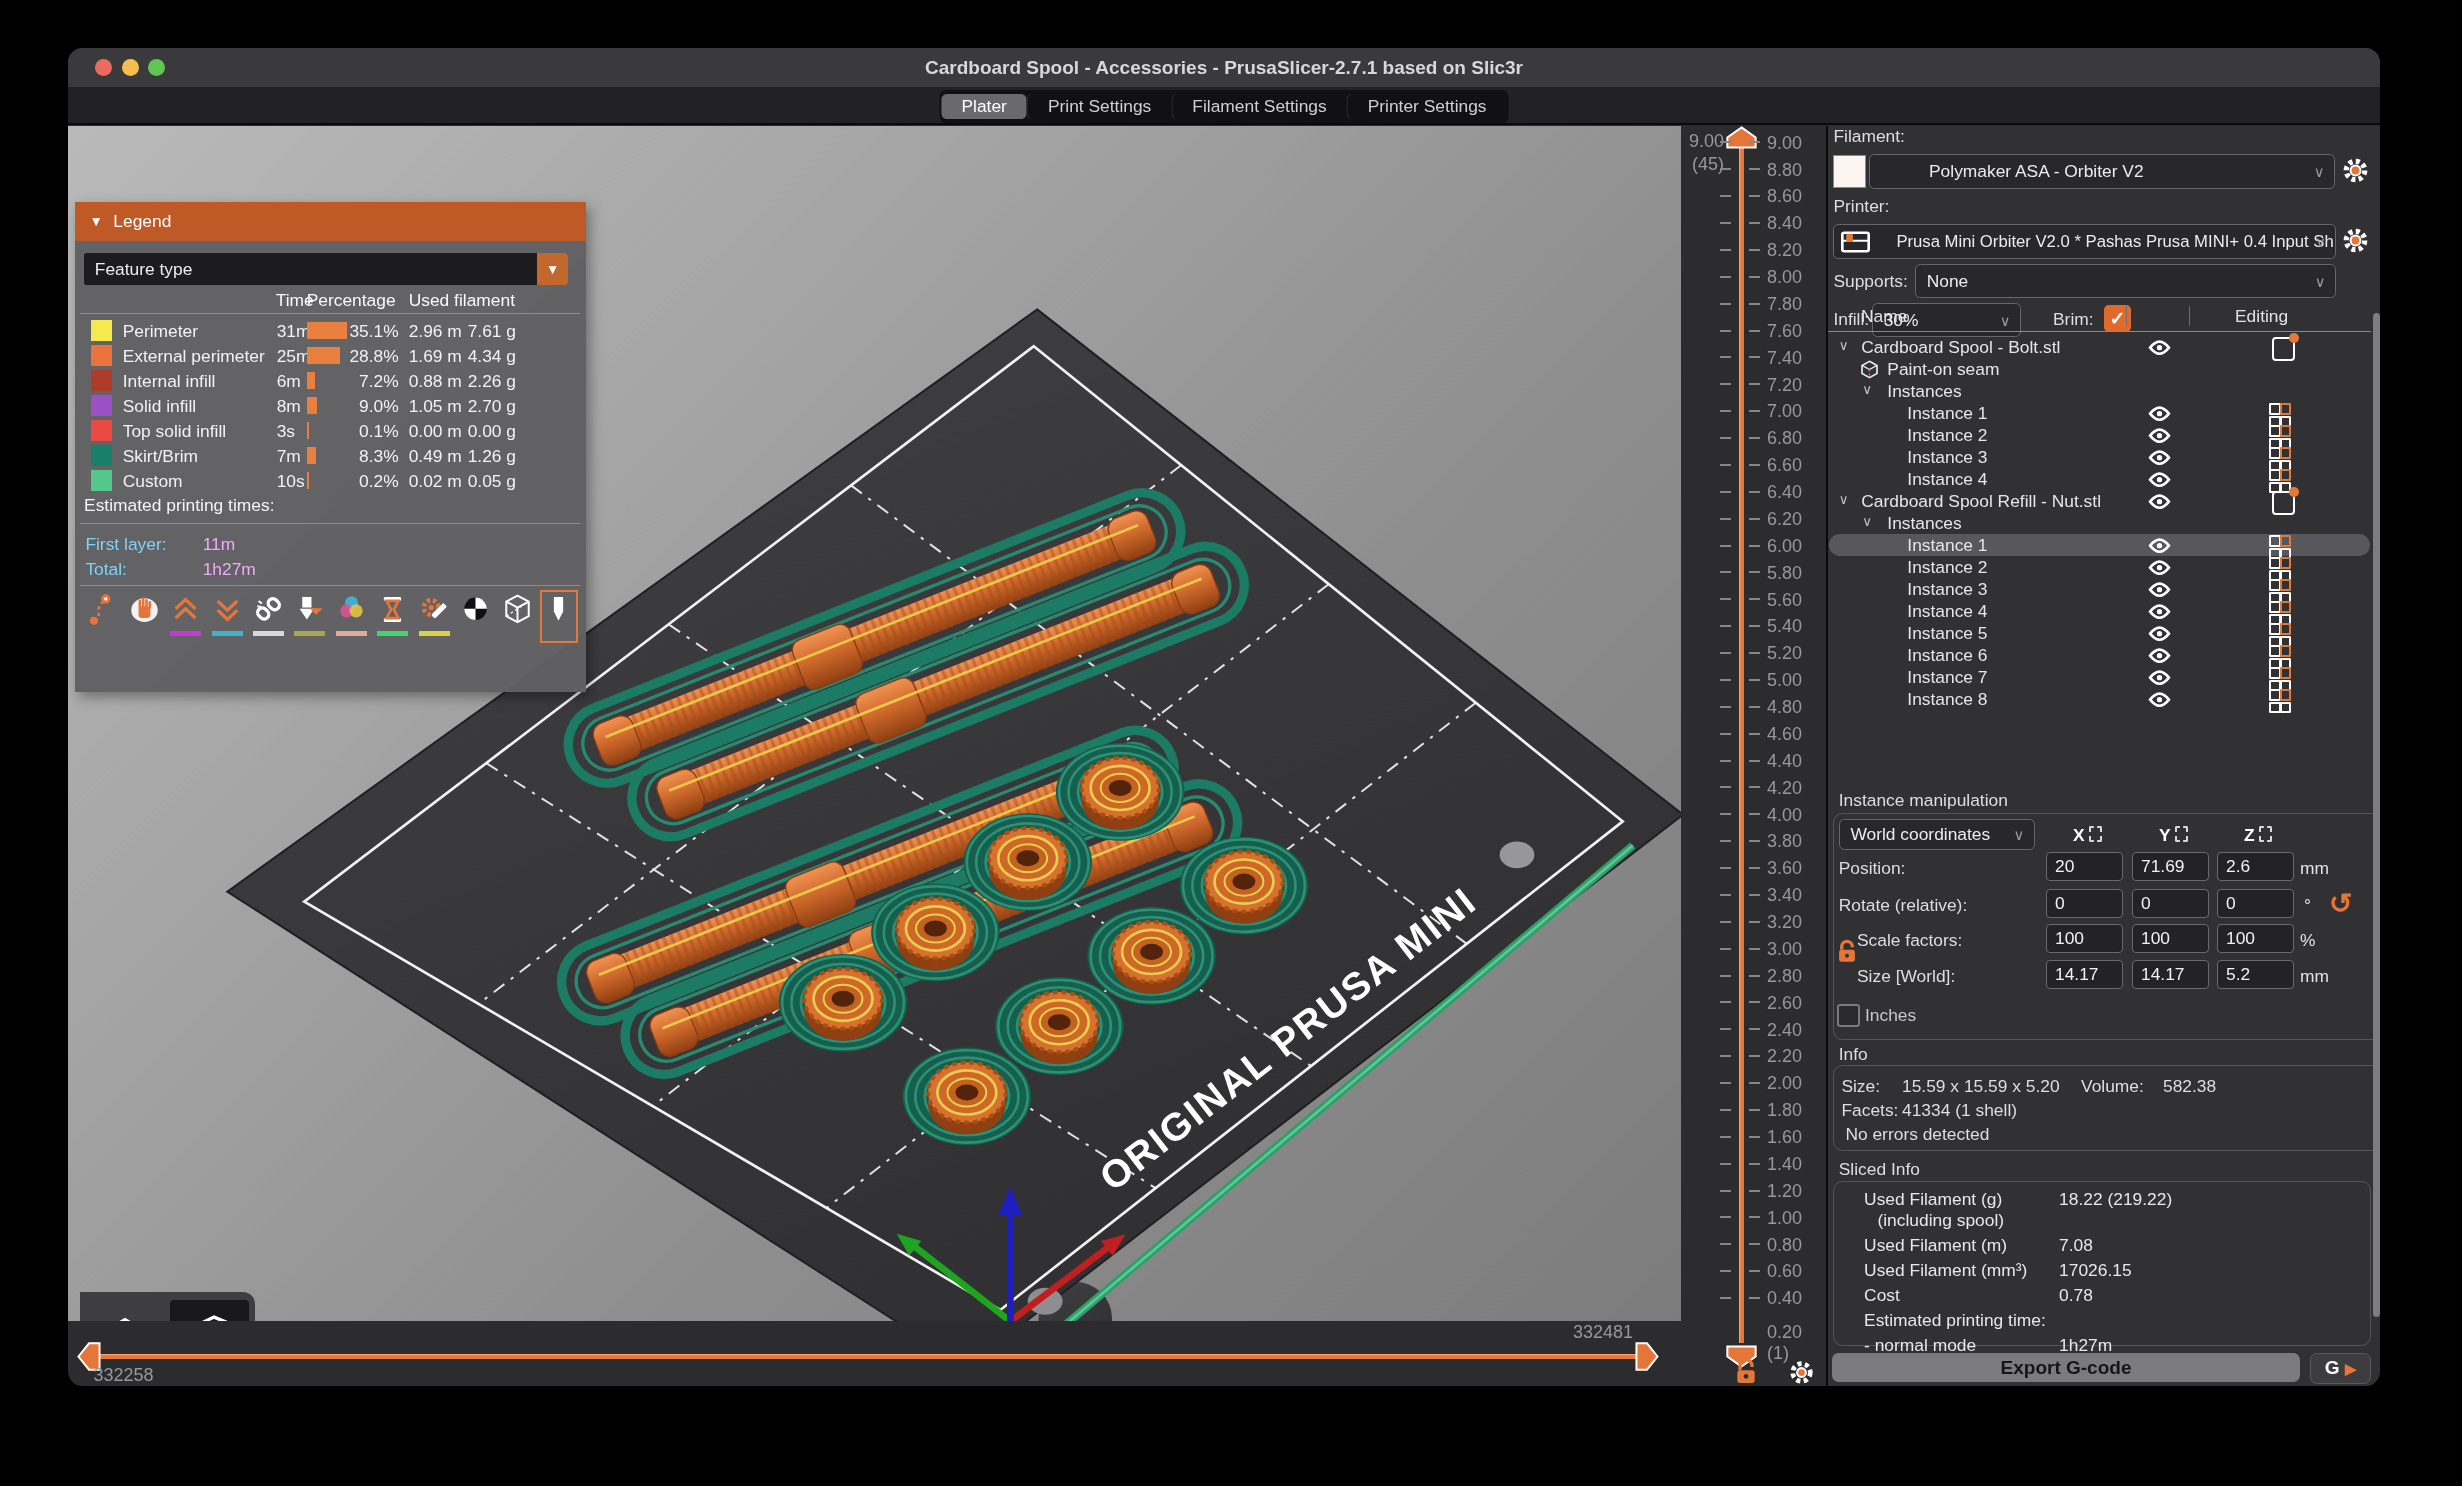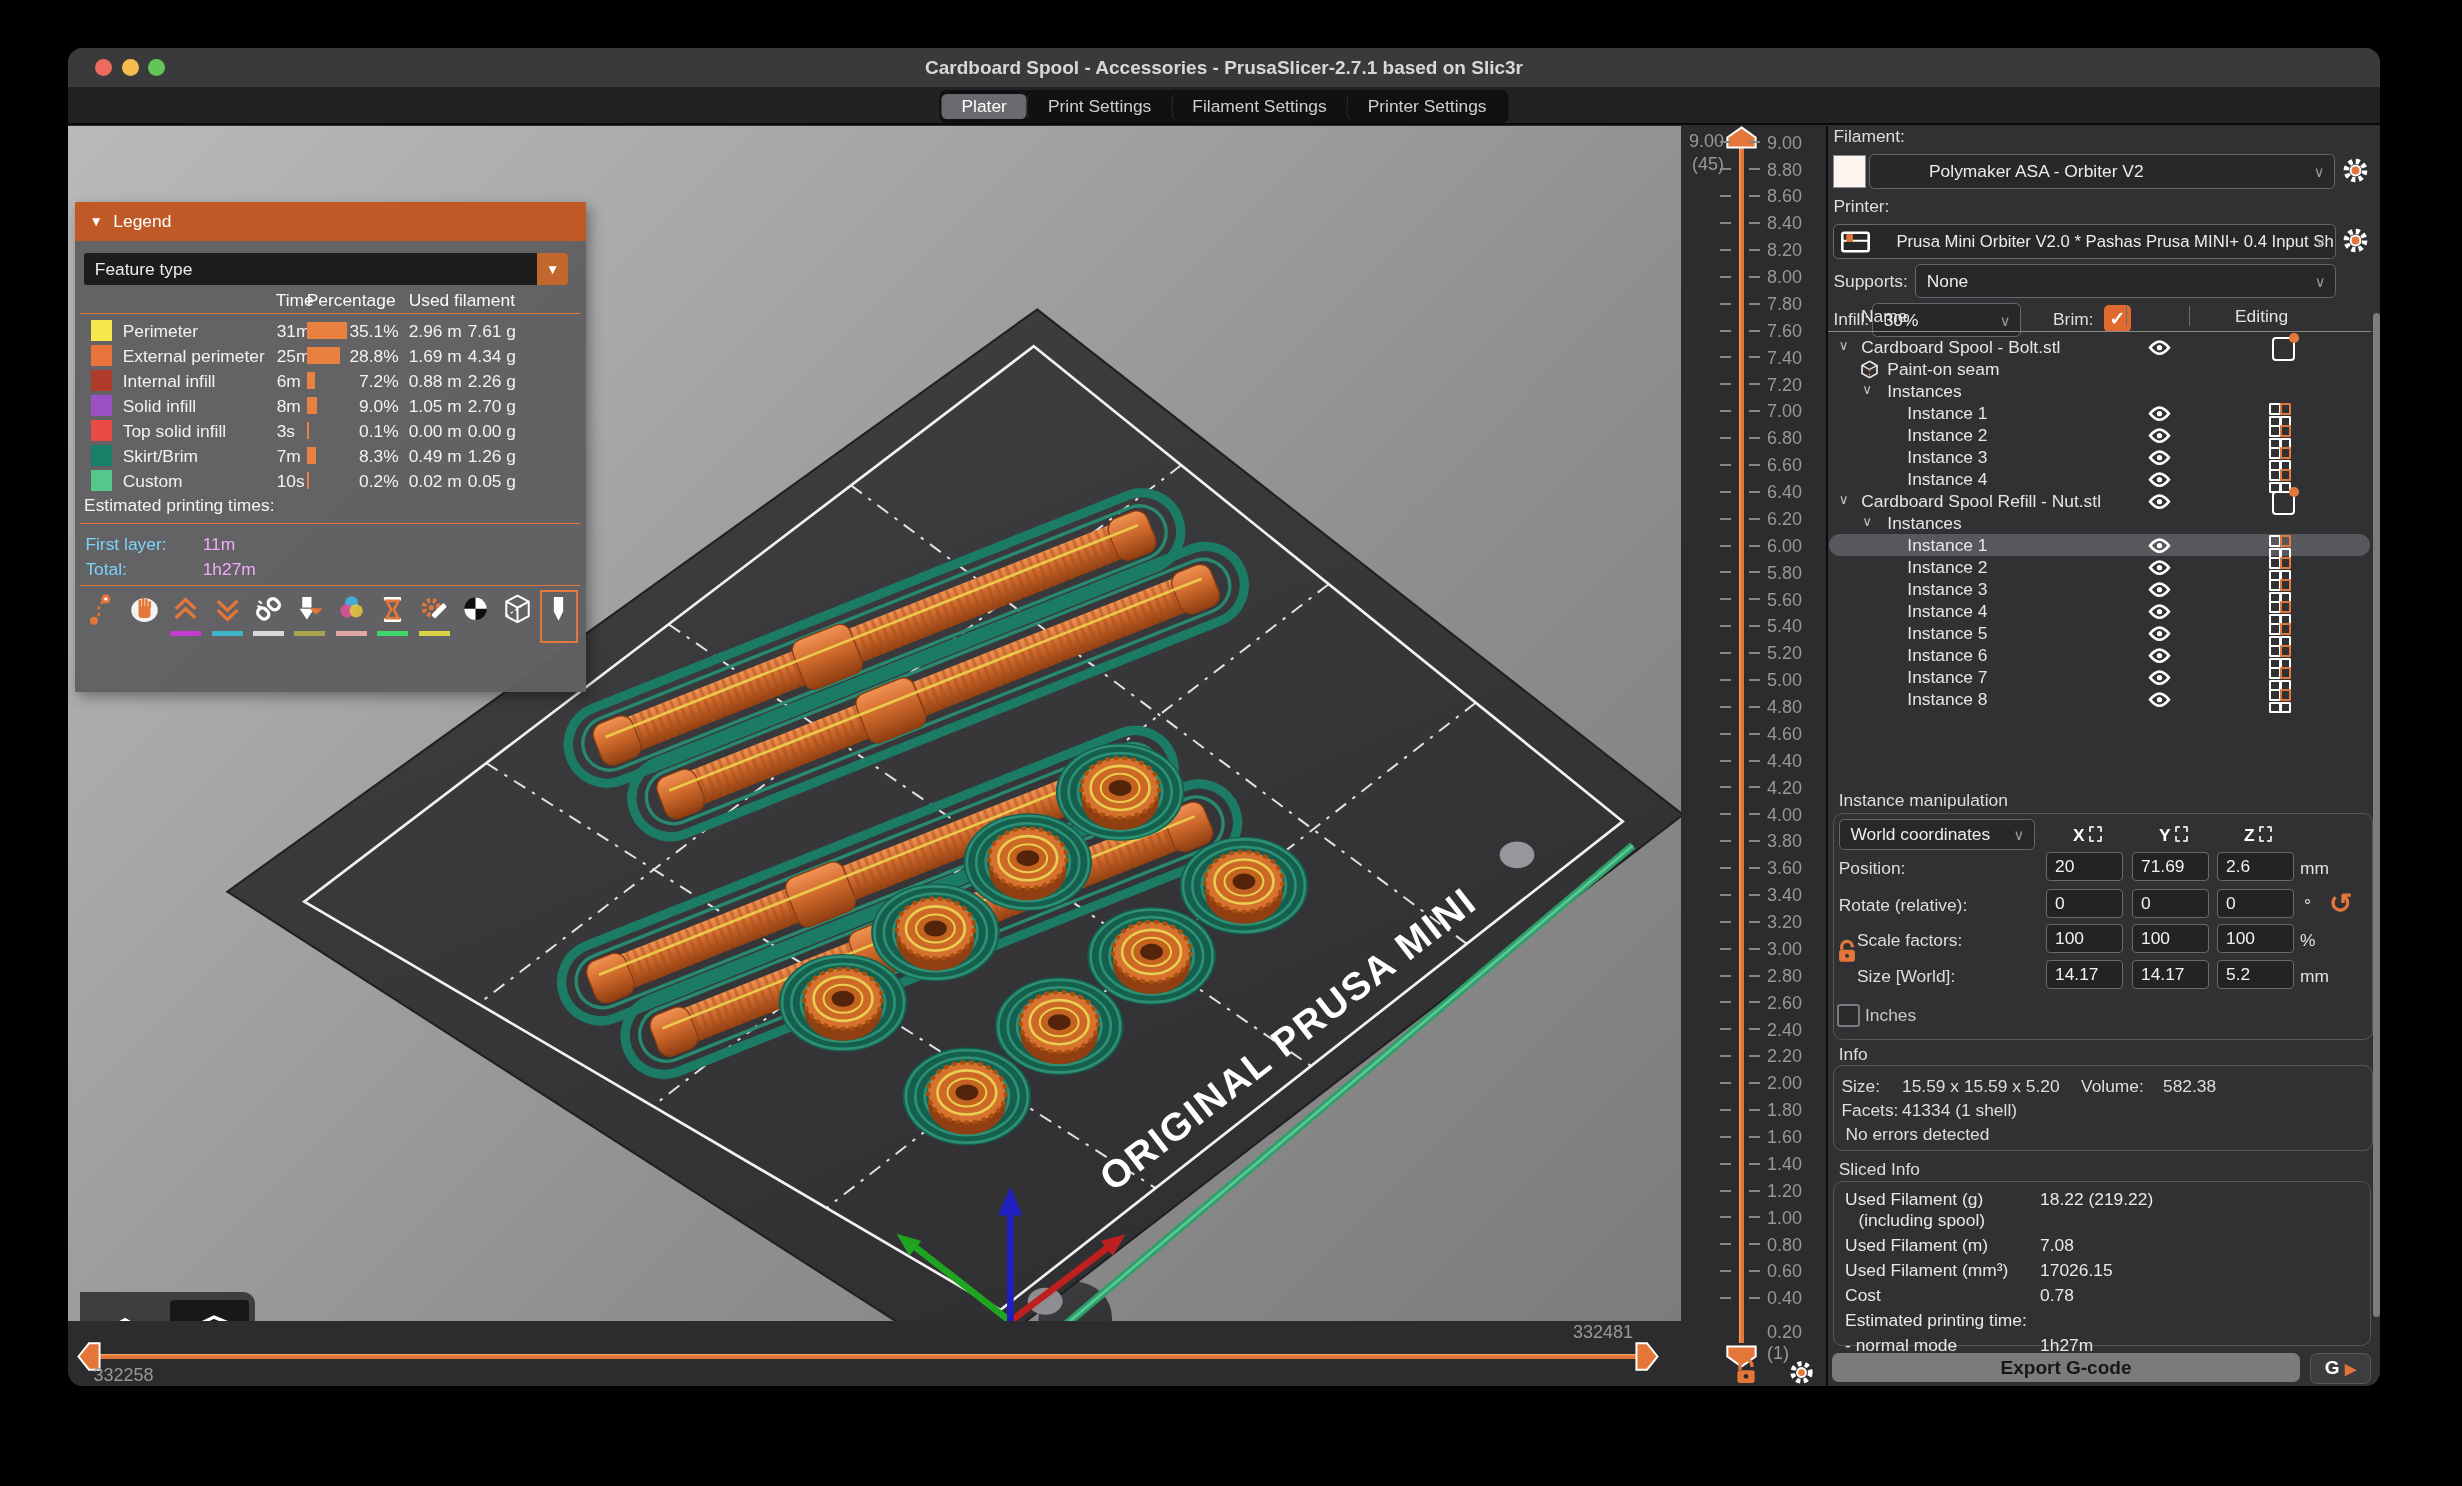--- a/index.html
+++ b/index.html
@@ -93,21 +93,21 @@
   .ind0 .t-exp{left:9.4px;} .ind1 .t-exp{left:33px;}
   .t-cube{position:absolute;left:31px;top:2px;}
   .t-label{position:absolute;top:0.7px;}
   .ind0 .t-label{left:32px;} .ind1 .t-label{left:58px;} .ind2 .t-label{left:78px;}
   .t-eye{position:absolute;left:319px;top:2.7px;}
   .t-page{position:absolute;left:443px;top:0.7px;width:19px;height:20px;border:2px solid #fff;border-radius:4px;}
   .t-page::after{content:"";position:absolute;right:-5.4px;top:-5.4px;width:9.4px;height:9.4px;border-radius:50%;background:#e07a3c;}
   .t-grid{position:absolute;left:440px;top:1.3px;width:23px;height:20px;display:grid;grid-template-columns:9.4px 9.4px;grid-gap:1.3px;}
   .t-grid i{width:7.4px;height:7.4px;border:2px solid #fff;border-radius:1.3px;}
   .t-grid i.o{border-color:#e07a3c;}
-  .secbox{position:absolute;left:5.4px;width:538px;border:1.3px solid #565659;border-radius:9.4px;}
+  .secbox{position:absolute;left:5.4px;width:538px;border:1.3px solid #565659;border-radius:9.4px;padding-left:19px;}
   .minput{position:absolute;height:27px;width:67px;background:#232326;border:1.3px solid #6a6a6e;border-radius:4px;
           display:flex;align-items:center;padding-left:8px;color:#f2f2f4;}
   .axhdr{position:absolute;font-weight:bold;color:#fff;}
   .axbox{display:inline-block;width:9.4px;height:12px;border:2px dashed #d8d8da;border-radius:2px;margin-left:4px;vertical-align:-1.3px;}
   .unit{position:absolute;color:#e2e2e4;}
   .cb-empty{position:absolute;width:19px;height:19px;border:2px solid #7a7a7e;border-radius:3.3px;background:#2a2a2d;}
   .srow{display:flex;padding:2px 0;}
   .srow .slc{width:195px;padding-left:10.7px;}
   .srow .ssub{padding-left:13.4px;}
   .srow .svc{flex:1;}

